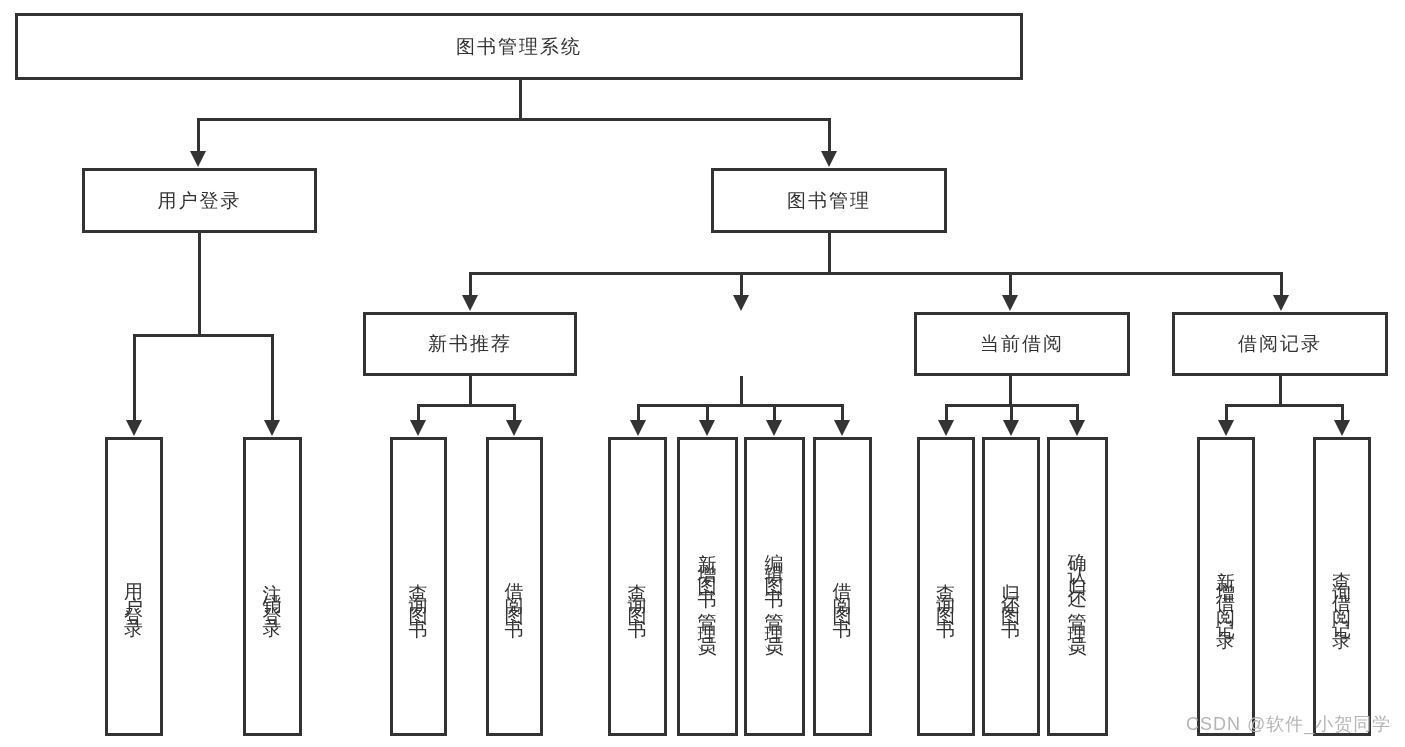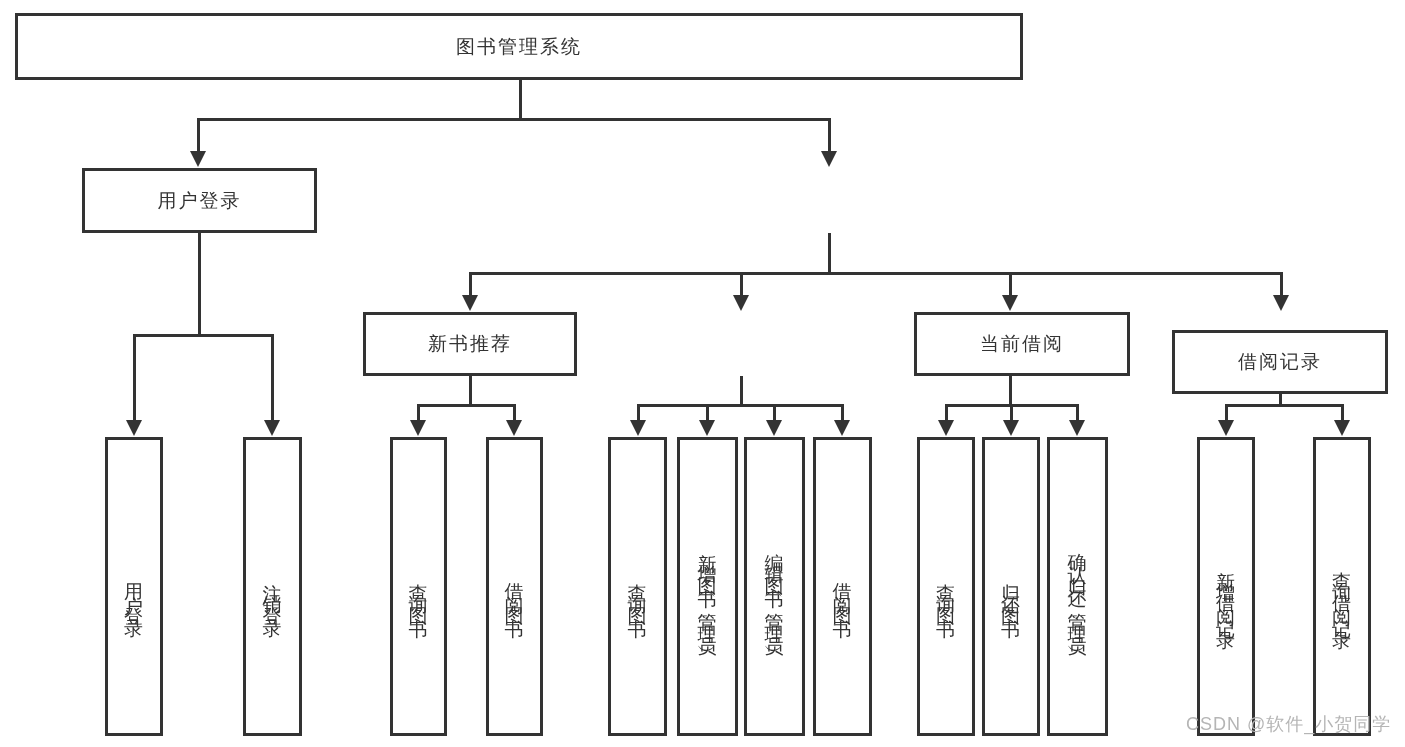--- a/index.html
+++ b/index.html
@@ -69,27 +69,30 @@
 <body>
 
 <div id="canvas">
   <div class="watermark">CSDN @软件_小贺同学</div>
 <div class="node node-h" style="left: 15px; top: 13px; width: 1008px; height: 67px;">
       <span>图书管理系统</span>
     </div>
     <div class="node node-h" style="left: 82px; top: 168px; width: 235px; height: 65px;">
       <span>用户登录</span>
     </div>
+    <div class="node node-h" style="left: 711px; top: 168px; width: 236px; height: 65px;">
+      <span>图书管理</span>
+    </div>
     <div class="node node-h" style="left: 363px; top: 312px; width: 214px; height: 64px; align-items: center;">
       <span>新书推荐</span>
     </div>
     <div class="node node-h" style="left: 914px; top: 312px; width: 216px; height: 64px;">
       <span>当前借阅</span>
     </div>
-    <div class="node node-h" style="left: 1172px; top: 312px; width: 216px; height: 64px; margin-top: 18px;">
+    <div class="node node-h" style="left: 1172px; top: 312px; width: 216px; height: 64px;">
       <span>借阅记录</span>
     </div>
     <div class="node node-v" style="left: 105px; top: 437px; width: 58px; height: 299px;">
       <span>用户登录</span>
     </div>
     <div class="node node-v" style="left: 243px; top: 437px; width: 59px; height: 299px;">
       <span>注销登录</span>
     </div>
     <div class="node node-v" style="left: 390px; top: 437px; width: 57px; height: 299px;">
       <span>查询图书</span>

